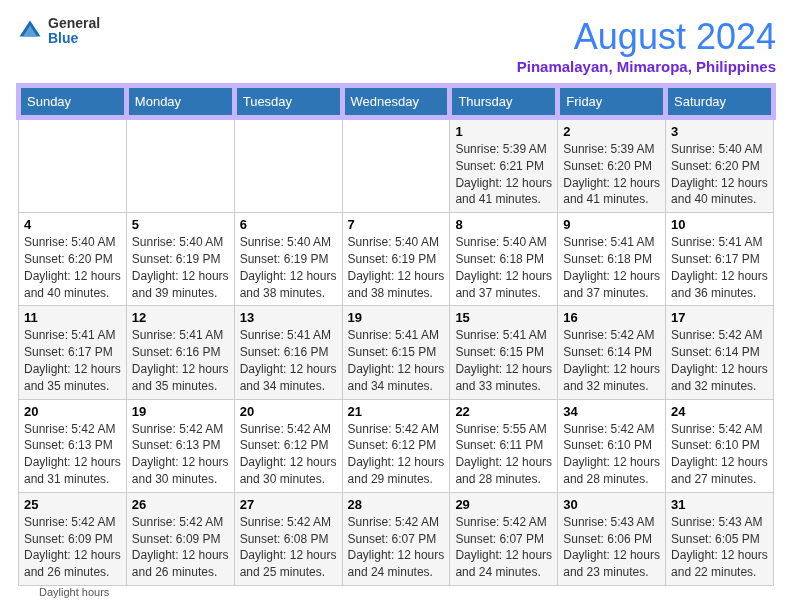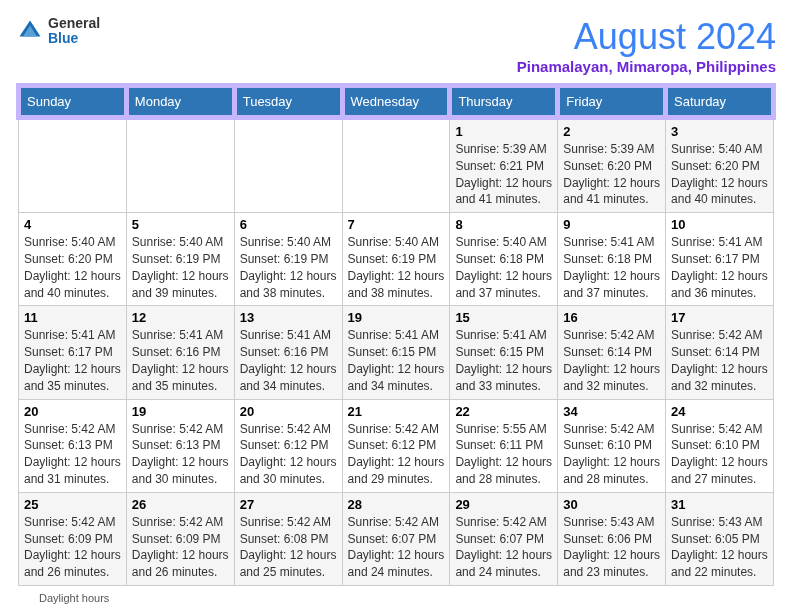--- a/index.html
+++ b/index.html
@@ -79,21 +79,20 @@
       display: block;
       margin-bottom: 2px;
     }
     .day-info {
       font-size: 12px;
       color: #333;
       line-height: 1.4;
     }
     .empty { background: #fff !important; }
     .footer {
-      margin-top: 6px;
       font-size: 11px;
       color: #555;
       padding-left: 23px;
     }
   </style>
 </head>
 <body>
 
 <div class="header">
   <div class="logo">

